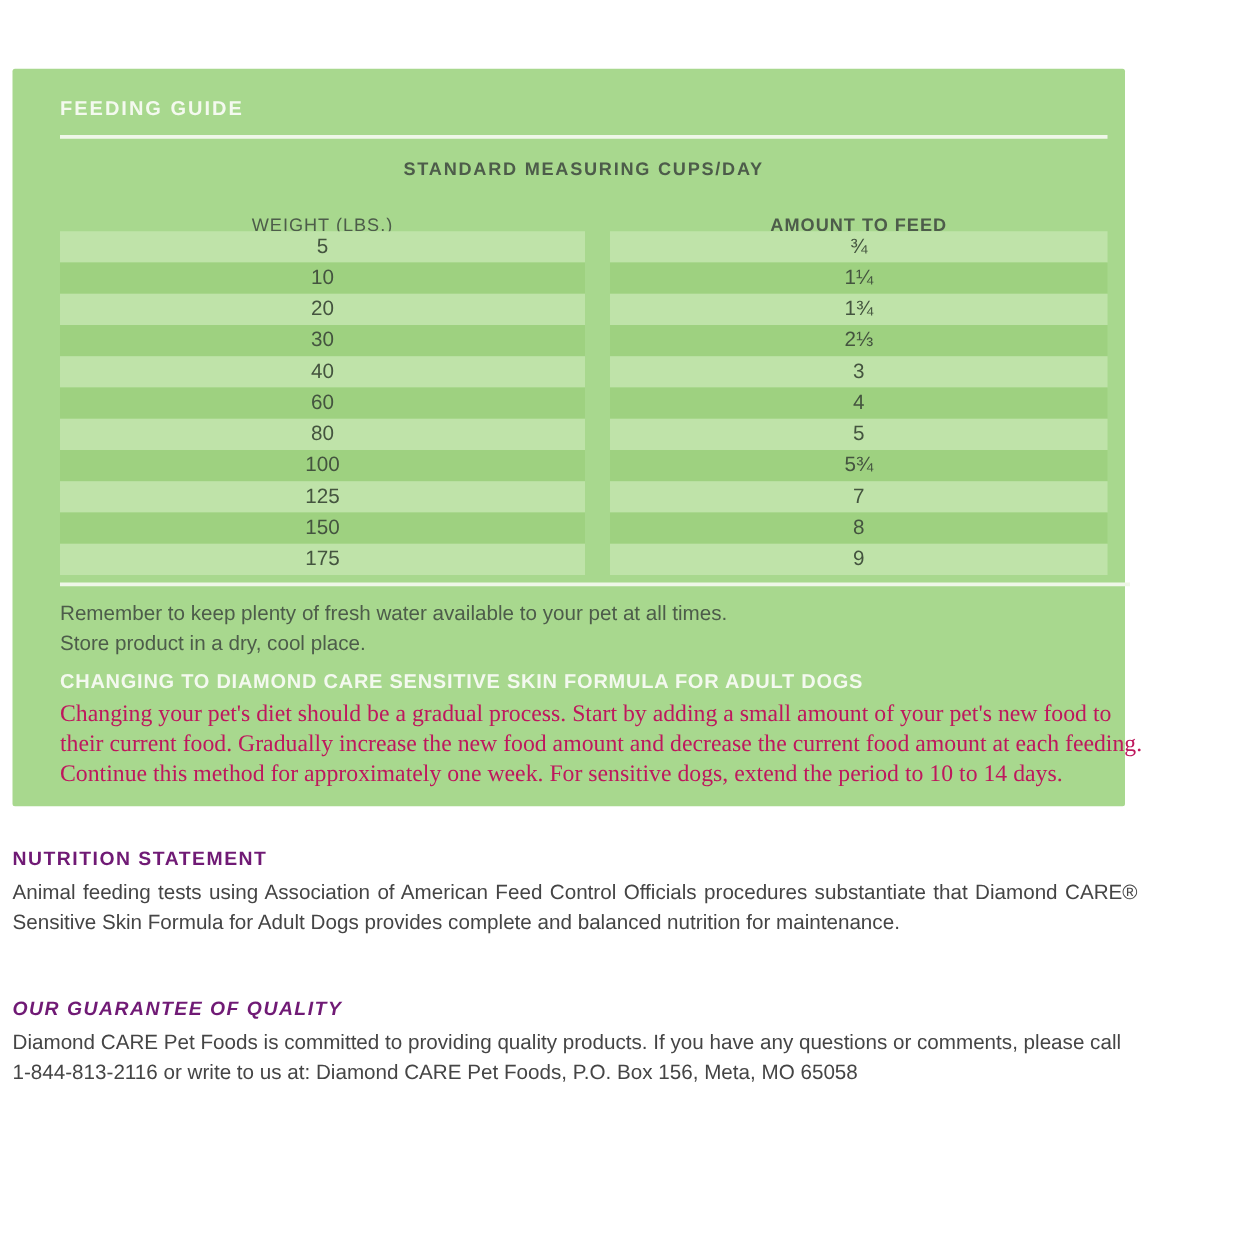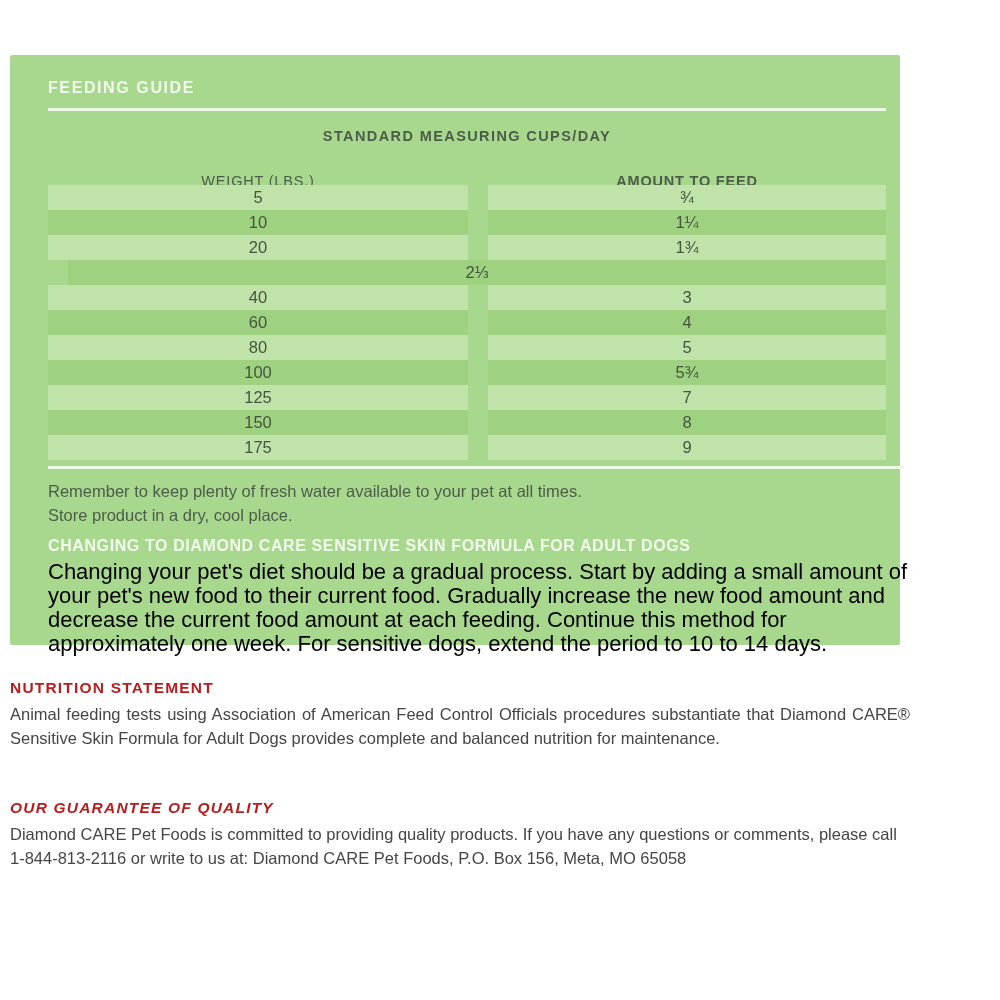--- a/index.html
+++ b/index.html
@@ -47,25 +47,25 @@
   .notes{
     position:absolute;left:38px;top:424px;width:880px;
     color:#4d5c4a;font-size:16.5px;line-height:24px;
   }
   .chg-head{
     position:absolute;left:38px;top:482px;
     color:#f4f9ef;font-size:16px;font-weight:bold;letter-spacing:.6px;
   }
   .chg-body{
     position:absolute;left:38px;top:505px;width:872px;
-    color:#000000;font-size:22px;line-height:24px;
+    color:#be185d;font-size:19px;line-height:24px;font-family:Liberation Serif, serif;
   }
   .sect-head{
     position:absolute;left:10px;
-    color:#b91c1c;font-size:15.5px;font-weight:bold;letter-spacing:1.2px;
+    color:#701a75;font-size:15.5px;font-weight:bold;letter-spacing:1.2px;
   }
   .nutr-head{top:679px;}
   .nutr-body{
     position:absolute;left:10px;top:703px;width:900px;
     color:#454545;font-size:16.5px;line-height:23.5px;text-align:justify;
   }
   .guar-head{top:799px;font-style:italic;}
   .guar-body{
     position:absolute;left:10px;top:822px;width:890px;
     color:#454545;font-size:16.5px;line-height:24px;
@@ -96,20 +96,21 @@
         <div class="cell w">10</div>
         <div class="gap"></div>
         <div class="cell a">1¼</div>
       </div>
       <div class="trow light">
         <div class="cell w">20</div>
         <div class="gap"></div>
         <div class="cell a">1¾</div>
       </div>
       <div class="trow dark">
+        <div class="cell w">30</div>
         <div class="gap"></div>
         <div class="cell a">2⅓</div>
       </div>
       <div class="trow light">
         <div class="cell w">40</div>
         <div class="gap"></div>
         <div class="cell a">3</div>
       </div>
       <div class="trow dark">
         <div class="cell w">60</div>

